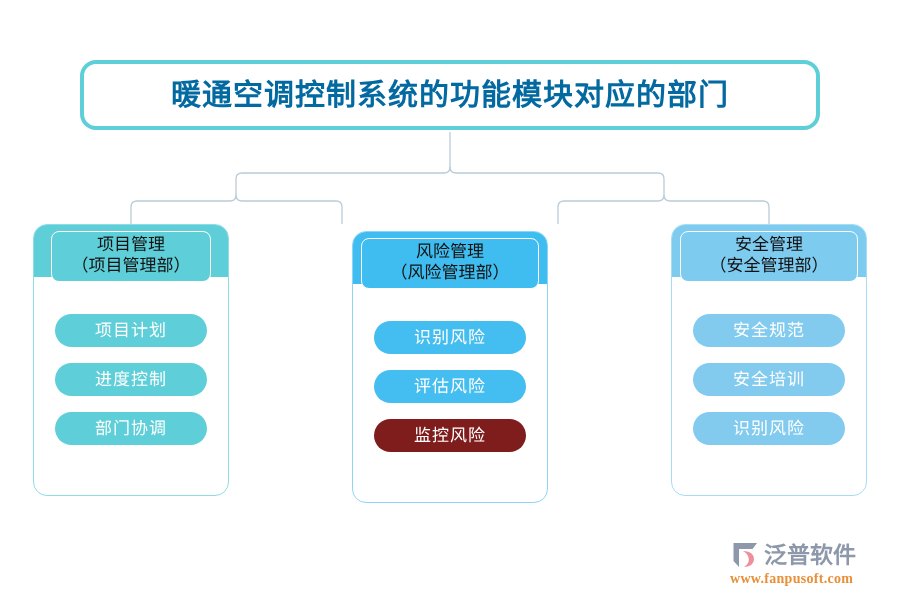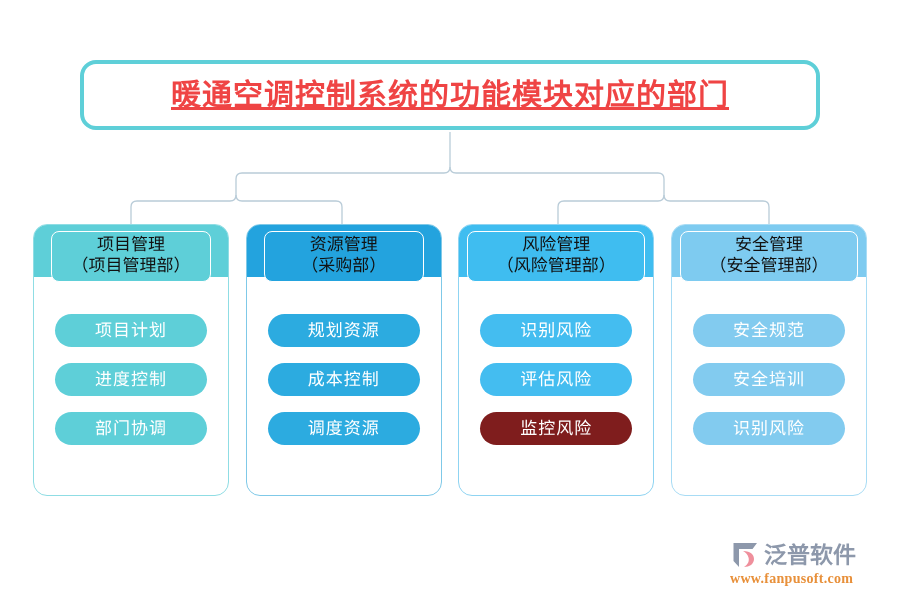--- a/index.html
+++ b/index.html
@@ -160,21 +160,21 @@
     line-height: 1;
     font-family: "Liberation Serif", serif;
   }
 </style>
 </head>
 <body>
 
 <div id="canvas">
 
   <div class="title-box" style="border-color: rgb(94, 207, 216);">
-    <div class="title-text" style="color: #ef4444; text-decoration: underline;">暖通空调控制系统的功能模块对应的部门</div>
+    <div class="title-text" style="color: #0369a1;">暖通空调控制系统的功能模块对应的部门</div>
   </div>
 
   <svg class="connectors" viewBox="0 0 900 600" width="900" height="600" xmlns="http://www.w3.org/2000/svg">
     <g fill="none" stroke="#b9ccd8" stroke-width="1.3">
 
       <path d="M450,132 L450,167"></path>
 
       <path d="M450,167 q0,6 -6,6 L242,173 q-6,0 -6,6 L236,195"></path>
       <path d="M450,167 q0,6 6,6 L658,173 q6,0 6,6 L664,195"></path>
 
@@ -192,32 +192,22 @@
       <div class="col-head" style="background: rgb(94, 207, 216);"></div>
       <div class="col-label" style="background: rgb(94, 207, 216);">项目管理
 （项目管理部）</div>
       <div class="col-body">
         <div class="pill" style="background: rgb(94, 207, 216);">项目计划</div>
         <div class="pill" style="background: rgb(94, 207, 216);">进度控制</div>
         <div class="pill" style="background: rgb(94, 207, 216);">部门协调</div>
       </div>
     </div>
 
-    <div class="column" style="border: 1.4px solid rgb(127, 201, 232);">
-      <div class="col-head" style="background: rgb(35, 163, 222);"></div>
-      <div class="col-label" style="background: rgb(35, 163, 222);">资源管理
-（采购部）</div>
-      <div class="col-body">
-        <div class="pill" style="background: rgb(44, 171, 224);">规划资源</div>
-        <div class="pill" style="background: rgb(44, 171, 224);">成本控制</div>
-        <div class="pill" style="background: rgb(44, 171, 224);">调度资源</div>
-      </div>
-    </div>
-
-    <div class="column" style="border: 1.4px solid rgb(143, 212, 242);">
+
+    <div class="column" style="border: 1.4px solid rgb(143, 212, 242); margin-top: 7px;">
       <div class="col-head" style="background: rgb(63, 189, 240);"></div>
       <div class="col-label wide" style="background: rgb(63, 189, 240);">风险管理
 （风险管理部）</div>
       <div class="col-body">
         <div class="pill" style="background: rgb(68, 189, 240);">识别风险</div>
         <div class="pill" style="background: rgb(68, 189, 240);">评估风险</div>
         <div class="pill" style="background: #7f1d1d;">监控风险</div>
       </div>
     </div>
 

